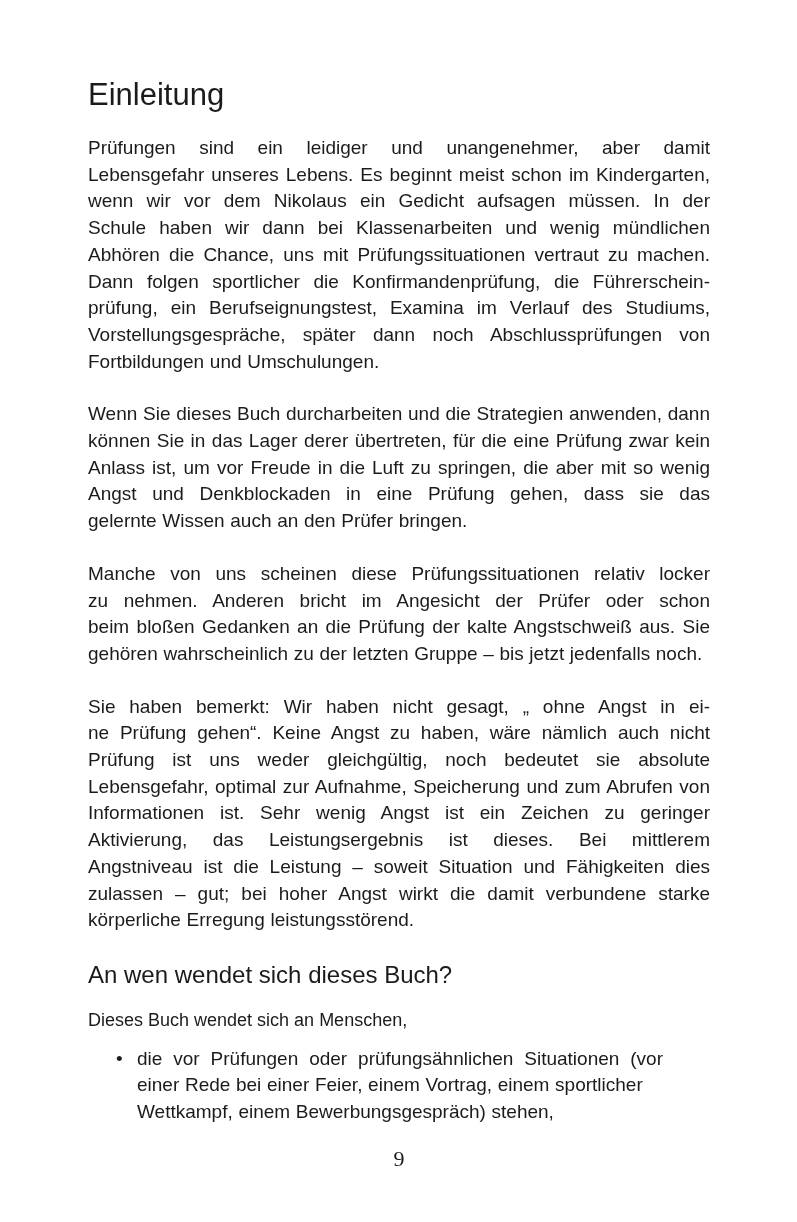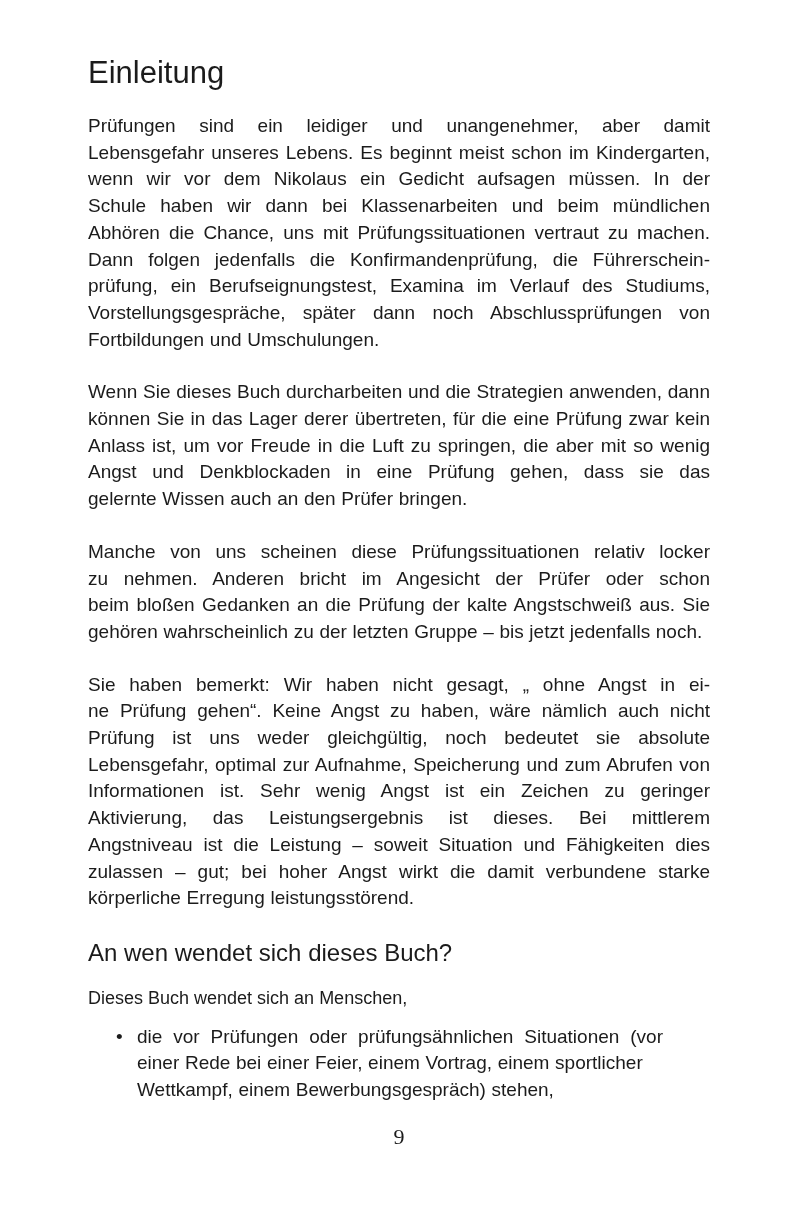--- a/index.html
+++ b/index.html
@@ -5,21 +5,21 @@
   html, body { margin: 0; padding: 0; background: #ffffff; }
   body {
     width: 797px; height: 1222px;
     font-family: "Liberation Sans", sans-serif;
     color: #1b1b1b;
     overflow: hidden;
   }
   .sheet {
     box-sizing: border-box;
     width: 797px; height: 1222px;
-    padding: 54px 87px 0 88px;
+    padding: 76px 87px 0 88px;
     background: #ffffff;
   }
   .page-title {
     font-size: 31px;
     font-weight: 400;
     line-height: 38px;
     margin: 0 0 21px 0;
     letter-spacing: 0;
   }
   .para { margin: 0 0 26px 0; }
@@ -67,23 +67,23 @@
 <body>
 
 <div class="sheet">
   <h1 class="page-title">Einleitung</h1>
 
   <div id="paragraphs">
       <div class="para">
         <div class="line">Prüfungen sind ein leidiger und unangenehmer, aber damit</div>
         <div class="line">Lebensgefahr unseres Lebens. Es beginnt meist schon im Kindergarten,</div>
         <div class="line">wenn wir vor dem Nikolaus ein Gedicht aufsagen müssen. In der</div>
-        <div class="line">Schule haben wir dann bei Klassenarbeiten und beim mündlichen</div>
+        <div class="line">Schule haben wir dann bei Klassenarbeiten und wenig mündlichen</div>
         <div class="line">Abhören die Chance, uns mit Prüfungssituationen vertraut zu machen.</div>
-        <div class="line">Dann folgen jedenfalls die Konfirmandenprüfung, die Führerschein-</div>
+        <div class="line">Dann folgen sportlicher die Konfirmandenprüfung, die Führerschein-</div>
         <div class="line">prüfung, ein Berufseignungstest, Examina im Verlauf des Studiums,</div>
         <div class="line">Vorstellungsgespräche, später dann noch Abschlussprüfungen von</div>
         <div class="line last">Fortbildungen und Umschulungen.</div>
       </div>
       <div class="para">
         <div class="line">Wenn Sie dieses Buch durcharbeiten und die Strategien anwenden, dann</div>
         <div class="line">können Sie in das Lager derer übertreten, für die eine Prüfung zwar kein</div>
         <div class="line">Anlass ist, um vor Freude in die Luft zu springen, die aber mit so wenig</div>
         <div class="line">Angst und Denkblockaden in eine Prüfung gehen, dass sie das</div>
         <div class="line last">gelernte Wissen auch an den Prüfer bringen.</div>

